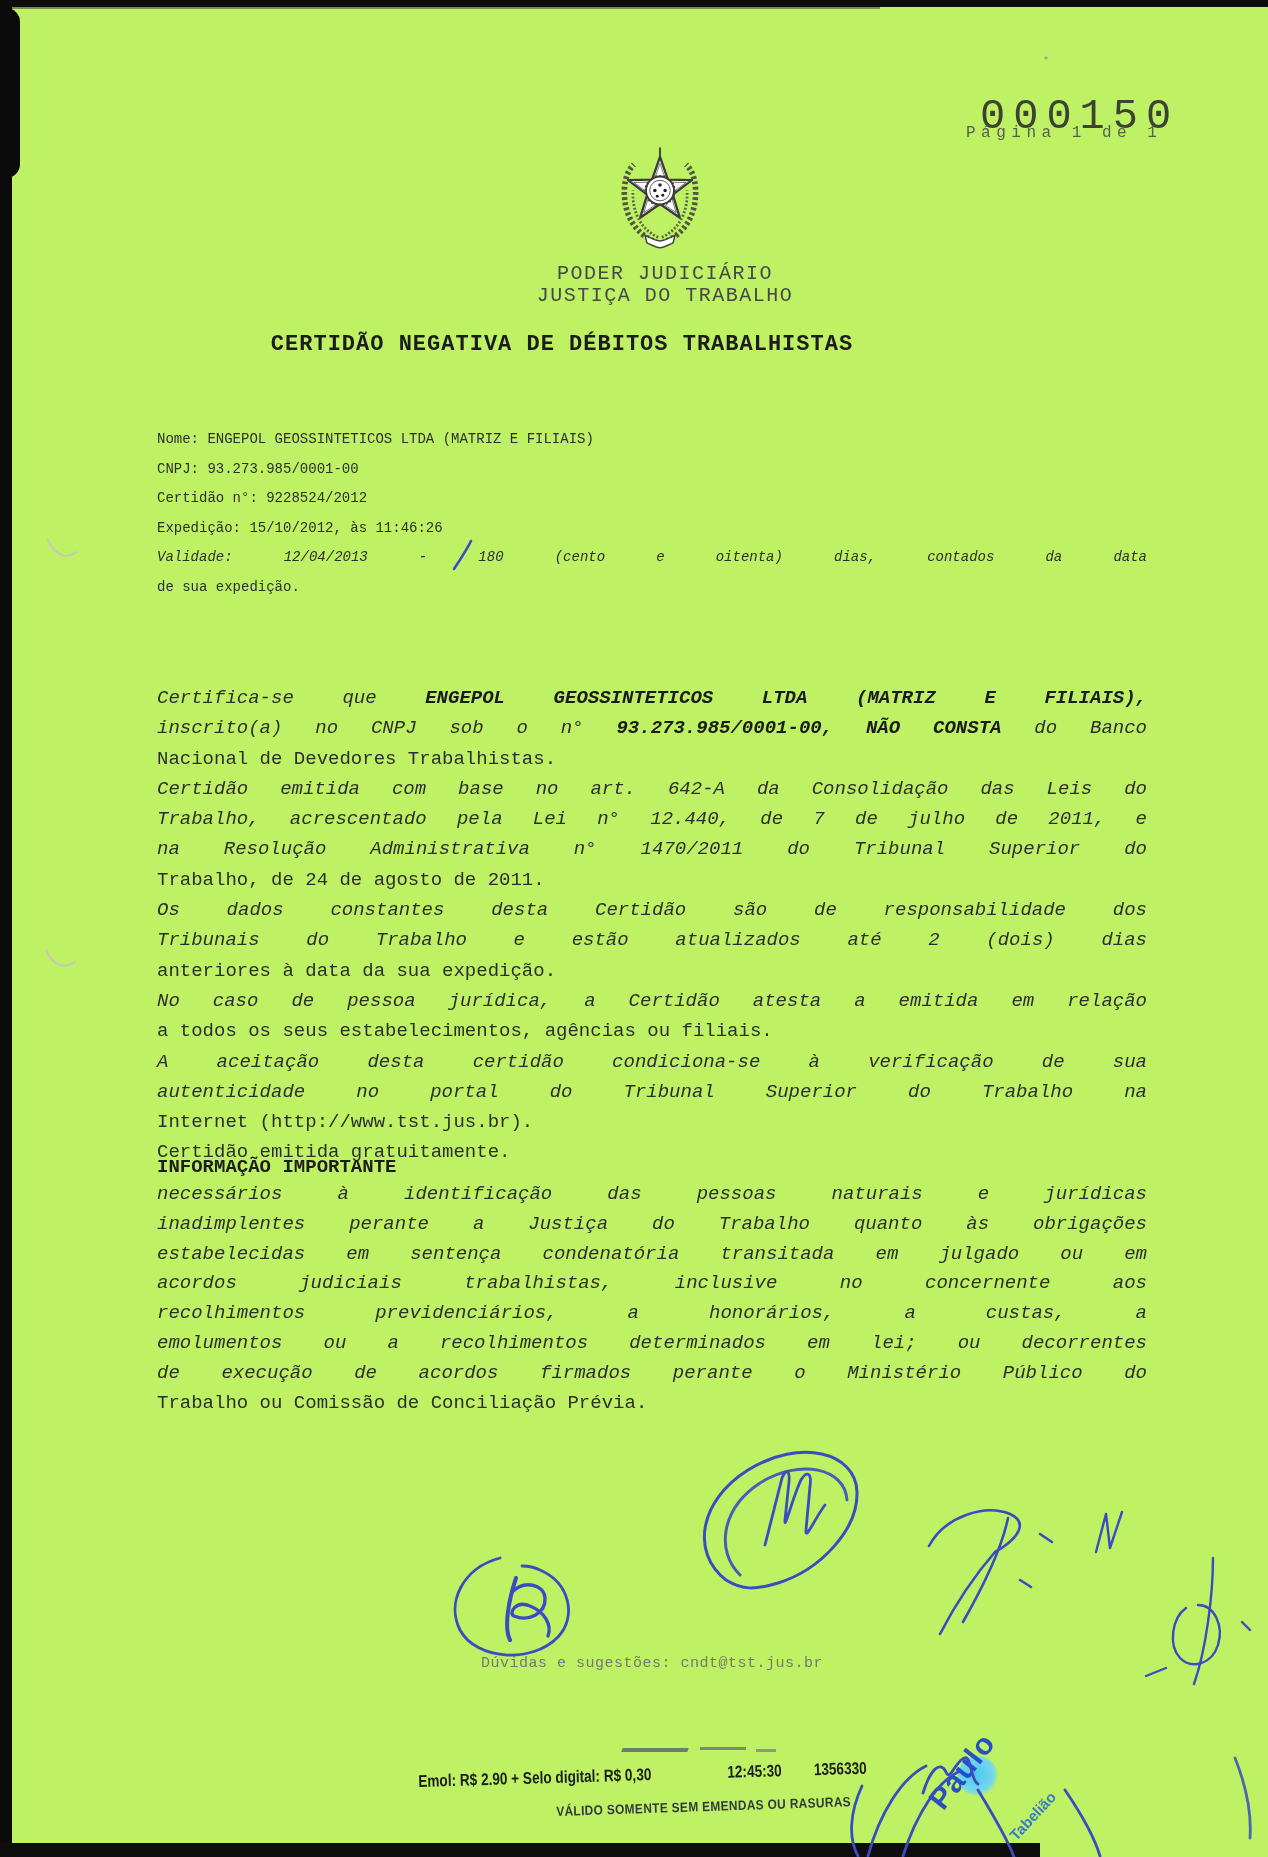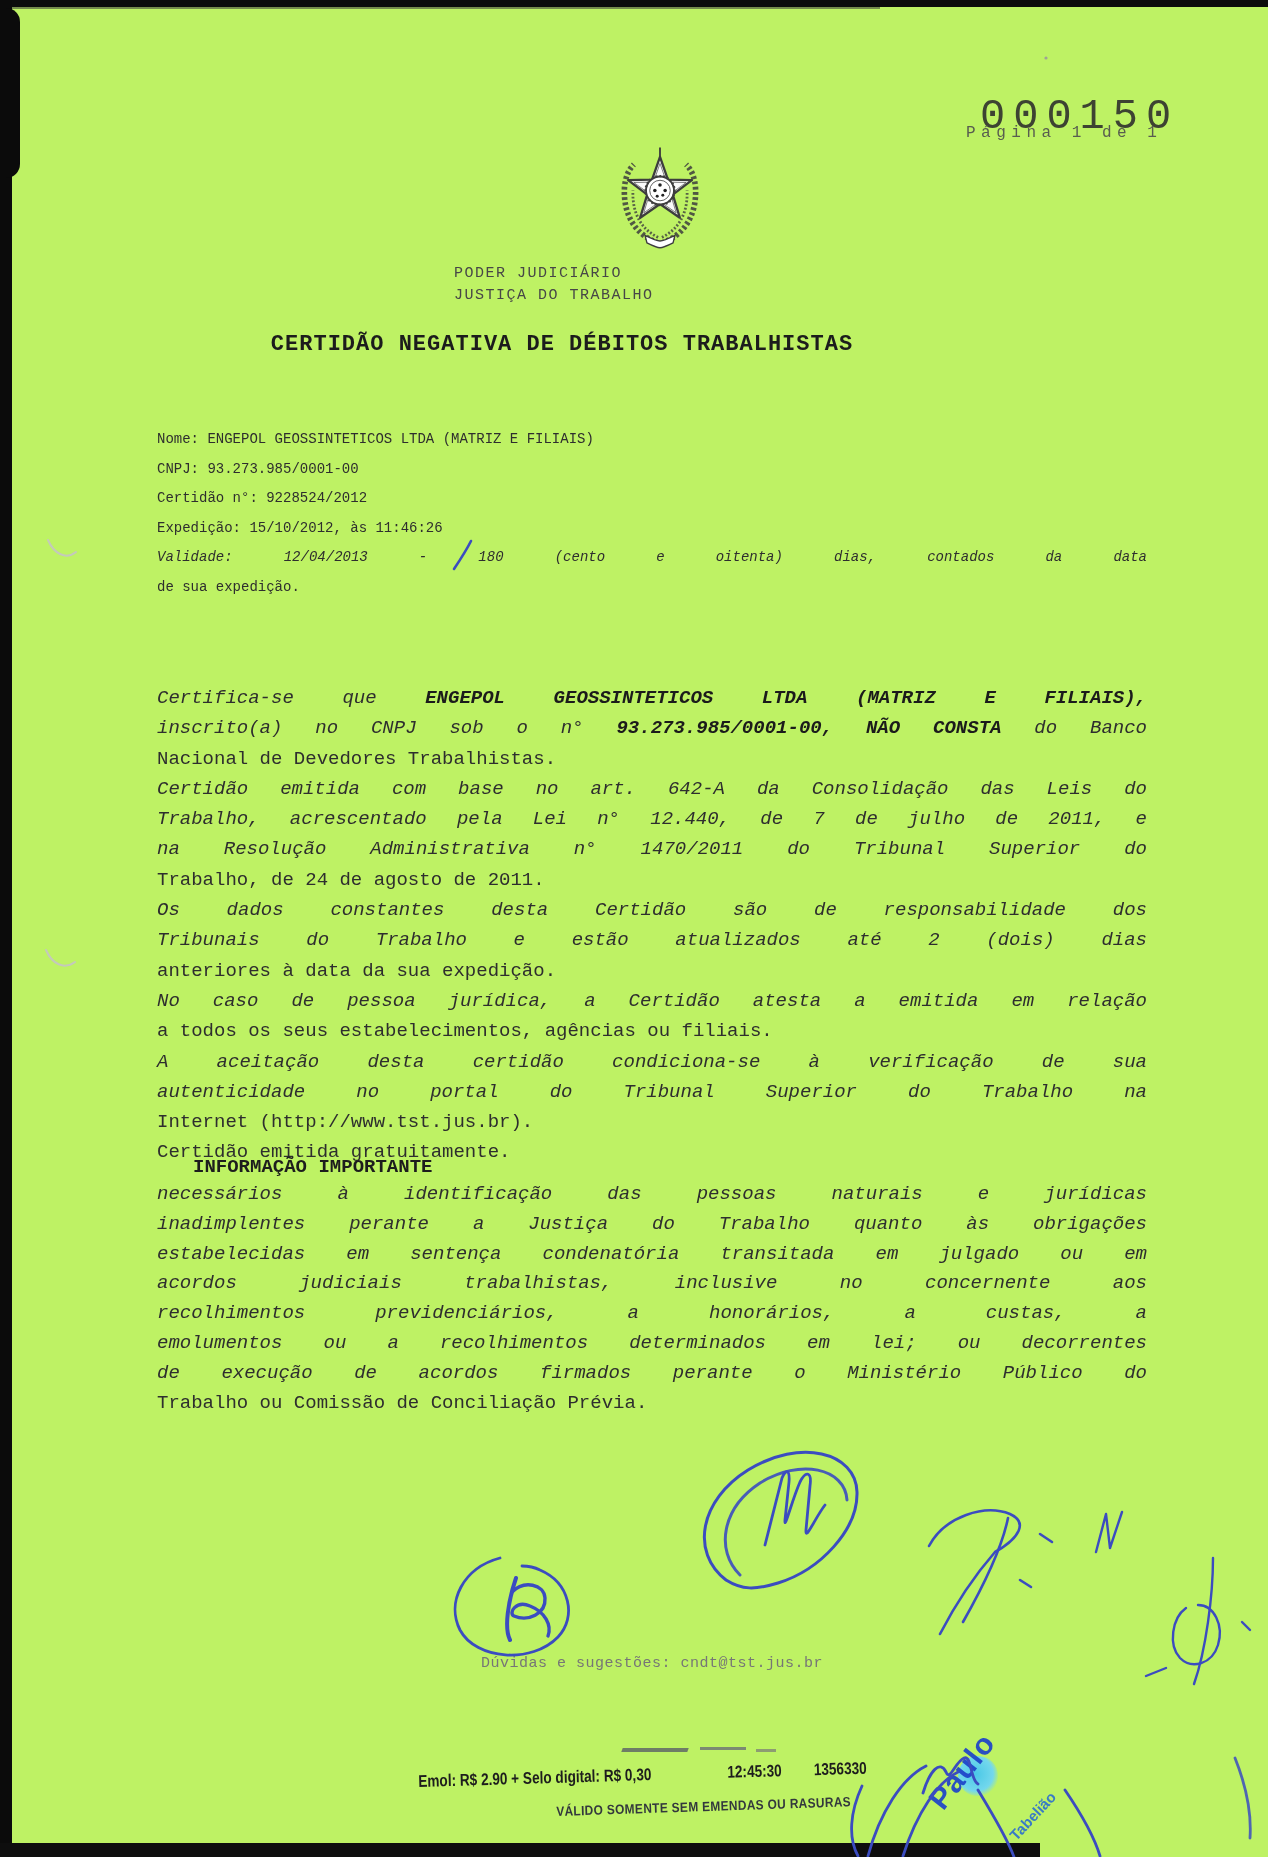--- a/index.html
+++ b/index.html
@@ -21,29 +21,29 @@
   
   .stamp-number {
     left:980px; top:95px; font-size:42px; letter-spacing:8px; color:#2c2c2c;
     font-weight:400; line-height:44px; opacity:.88;
   }
   .page-indicator {
     left:966px; top:124px; font-size:16px; letter-spacing:5.5px; color:#4d4d4d; opacity:.9;
   }
 
   
-  .org-block { left:454px; top:263px; width:390px; text-align:left;
-    font-size:15px; line-height:22px; letter-spacing:1.5px; color:#474747; }
+  .org-block { left:470px; top:263px; width:390px; text-align:center;
+    font-size:20px; line-height:22px; letter-spacing:1.5px; color:#474747; }
   .doc-title { left:162px; top:332px; width:800px; text-align:center;
     font-size:22px; font-weight:700; letter-spacing:1px; color:#1c1c1c; }
 
   
   .info-block  { left:157px; top:425px; width:990px; font-size:14px; line-height:29.5px; }
   .certify-block { left:157px; top:635px; width:990px; font-size:19px; line-height:30.3px;margin-top:48px; }
-  .imp-head   { left:157px; top:1152px; width:990px; font-size:19px; line-height:30px; font-weight:700; color:#1d1d1d;margin-left:36px; }
+  .imp-head   { left:157px; top:1152px; width:990px; font-size:19px; line-height:30px; font-weight:700; color:#1d1d1d; }
   .imp-block  { left:157px; top:1180px; width:990px; font-size:19px; line-height:29.8px; }
   .line { width:990px; white-space:nowrap; }
   .just { text-align:justify; text-align-last:justify; white-space:normal;font-style:italic; }
   .b { font-weight:700; color:#1b1b1b; }
 
   .contact-line { left:157px; top:1655px; width:990px; text-align:center;
     font-size:15px; letter-spacing:.5px; color:#767676; }
 
   
   .emol-row {

